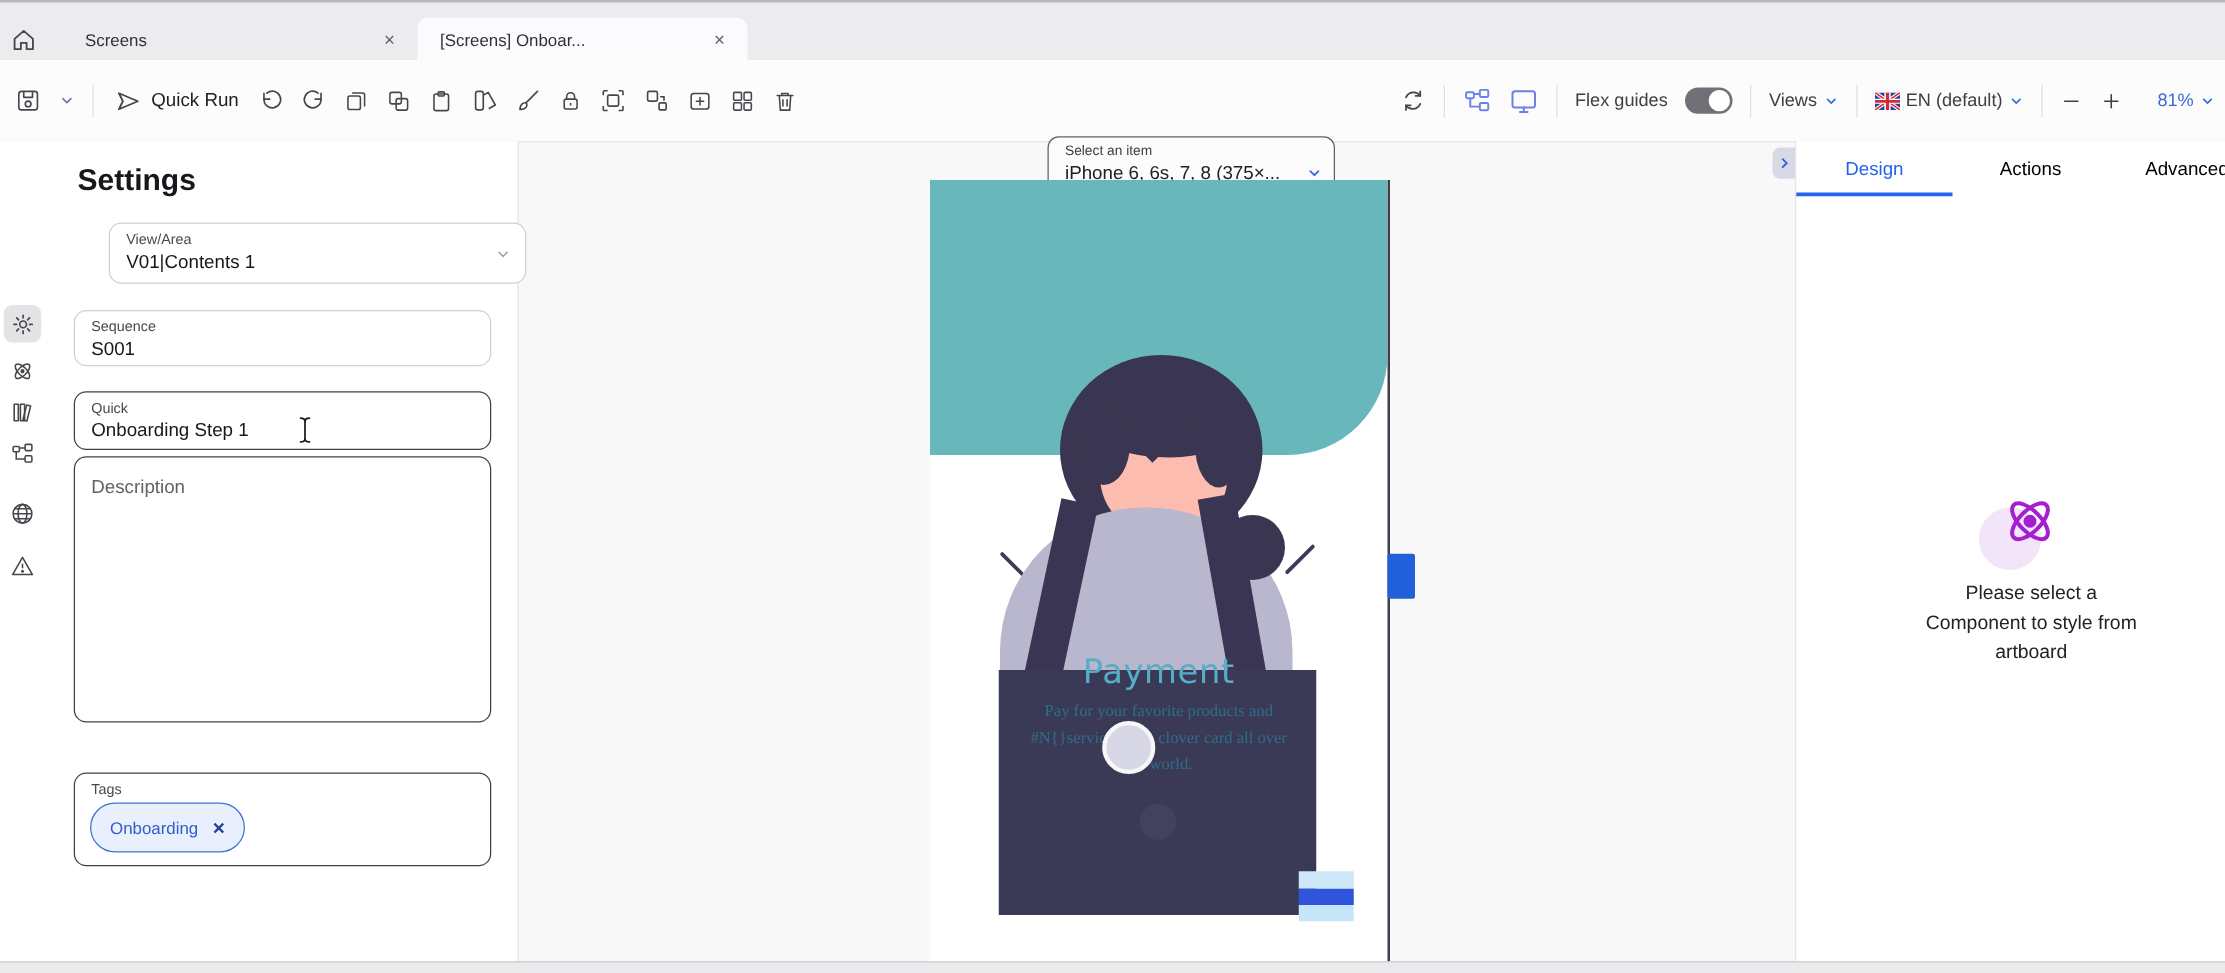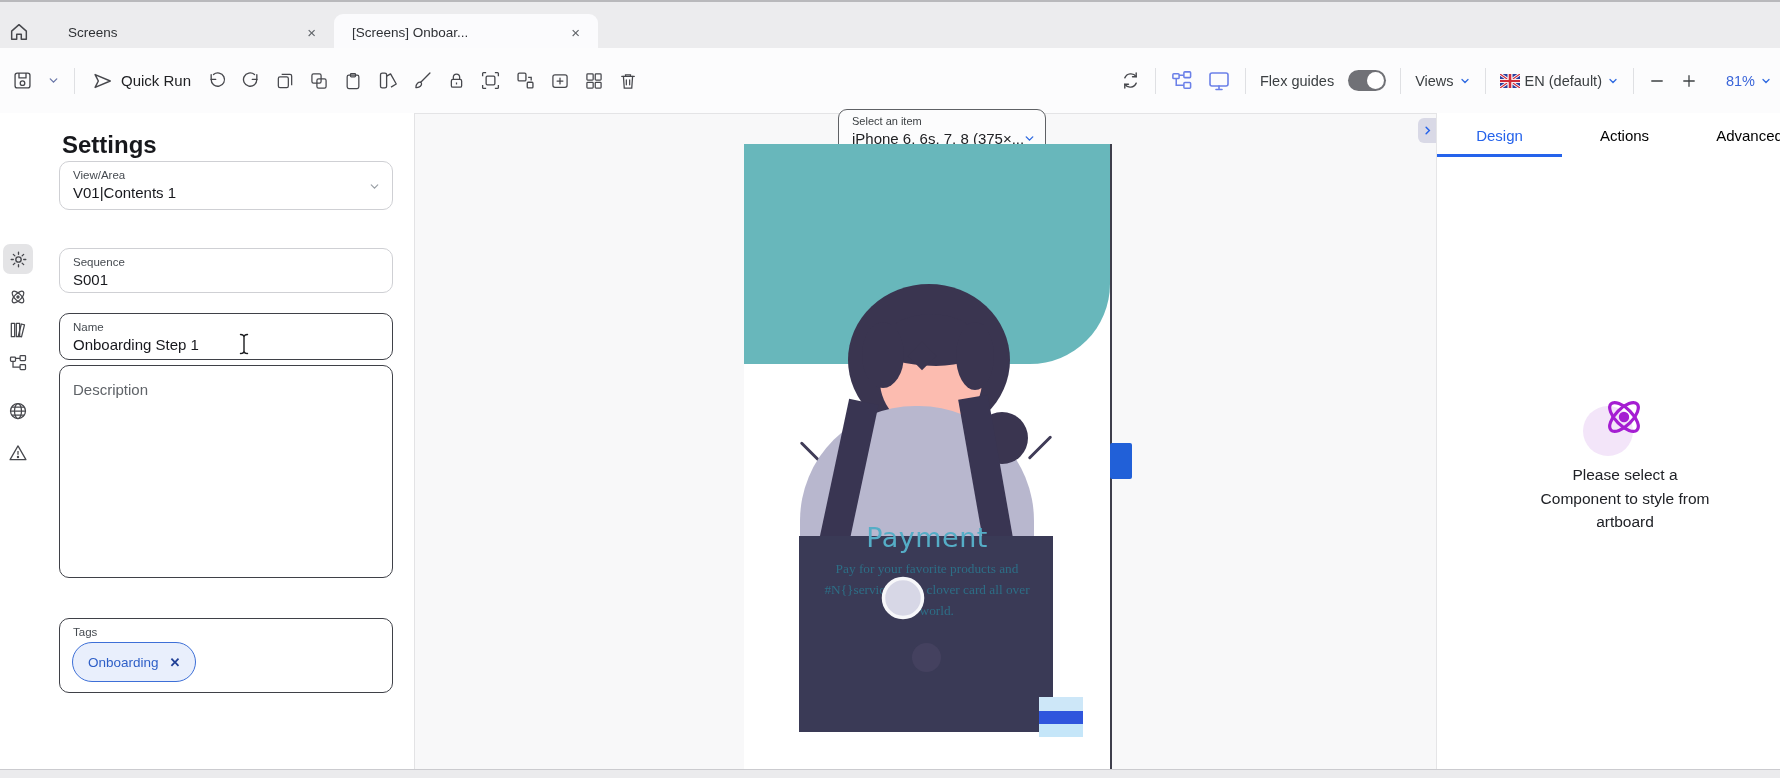--- a/index.html
+++ b/index.html
@@ -18,21 +18,21 @@
   .wtab.inactive{width:252px;padding:0 14px 0 30px;text-align:right;}
   .wtab.active{width:232px;background:#fbfbfd;border-radius:9px 9px 0 0;padding:0 14px 0 18px;}
   
   .toolbar{position:absolute;left:0;top:48px;right:0;height:65px;background:#fcfcfd;
            border-bottom:1px solid #e4e4e6;}
   .tb-left{position:absolute;left:12px;top:0;height:100%;display:flex;align-items:center;gap:14px;}
   .tb-right{position:absolute;right:8px;top:0;height:100%;display:flex;align-items:center;gap:14px;}
   .tbtn{display:flex;align-items:center;gap:8px;background:none;border:none;padding:2px;cursor:default;}
   .qr-label{font-size:15px;color:#202124;}
   .lbl{font-size:14.5px;color:#3c4043;}
-  .selbox{position:absolute;left:838px;top:61px;width:208px;height:47px;background:#fcfcfd;
+  .selbox{position:absolute;left:838px;top:61px;width:230px;height:47px;background:#fcfcfd;
           border:1.5px solid #5f6165;border-radius:9px;box-sizing:border-box;padding:5px 10px 0 13px;}
   .selbox .slabel{font-size:11px;color:#3c4043;}
   .selbox .sval{font-size:15px;color:#202124;margin-top:3px;white-space:nowrap;}
   .selbox .chev{position:absolute;right:9px;top:22px;}
   .toggle{width:38px;height:21px;border-radius:11px;background:#707176;position:relative;flex:none;}
   .toggle .knob{position:absolute;right:2px;top:2px;width:17px;height:17px;border-radius:50%;background:#fff;}
   .zoomtxt{font-size:14.5px;color:#3b66d9;text-align:right;}
   .grp{display:flex;align-items:center;gap:5px;}
   
   .rail{position:absolute;left:0;top:113px;bottom:8px;width:36px;background:#fff;
@@ -44,21 +44,21 @@
   .settings{position:absolute;left:36px;top:113px;bottom:8px;width:379px;background:#fff;
             border-right:1px solid #e3e3e5;box-sizing:border-box;}
   .settings h1{position:absolute;left:26px;top:18px;margin:0;font-size:24px;font-weight:700;color:#17181c;}
   .field{position:absolute;left:23px;width:334px;border:1px solid #cfd0d4;border-radius:10px;
          box-sizing:border-box;background:#fff;padding:7px 13px 0 13px;}
   .field.dark{border:1.4px solid #3f4148;}
   .field .flabel{font-size:11.5px;color:#454a50;}
   .field input,.field textarea{border:none;outline:none;background:transparent;width:100%;
          font-family:"Liberation Sans",sans-serif;font-size:15px;color:#17181d;padding:0;margin-top:3px;resize:none;}
   .field textarea::placeholder{color:#5f6368;}
-  .f-va{top:48px;height:49px;}
+  .f-va{top:65px;height:49px;margin-left:28px;}
   .f-seq{top:135px;height:45px;}
   .f-name{top:200px;height:47px;}
   .f-desc{top:252px;height:213px;padding-top:12px;}
   .f-desc textarea{height:185px;font-size:15px;}
   .f-tags{top:505px;height:75px;}
   .f-va .chev{position:absolute;right:11px;top:18px;color:#9aa0a6;}
   .chip{position:absolute;left:12px;top:23px;height:38px;display:flex;align-items:center;gap:11px;
         padding:0 15px;border-radius:20px;background:#e9effc;border:1px solid #3d6fd7;}
   .chip .clabel{font-size:13.5px;color:#2e5fc7;}
   .chip .cx{color:#1f3f96;font-size:13px;font-weight:700;cursor:default;}
@@ -406,21 +406,21 @@
           </svg>
       </span>
     </div>
 
     <div class="field f-seq">
       <div class="flabel">Sequence</div>
       <input type="text" value="S001" style="">
     </div>
 
     <div class="field dark f-name">
-      <div class="flabel">Name</div>
+      <div class="flabel">Quick</div>
       <input type="text" value="Onboarding Step 1" style="">
     </div>
 
     <div class="field dark f-desc">
       <textarea placeholder="Description" style=""></textarea>
     </div>
 
     <div class="field dark f-tags">
       <div class="flabel">Tags</div>
       <div class="chip">

